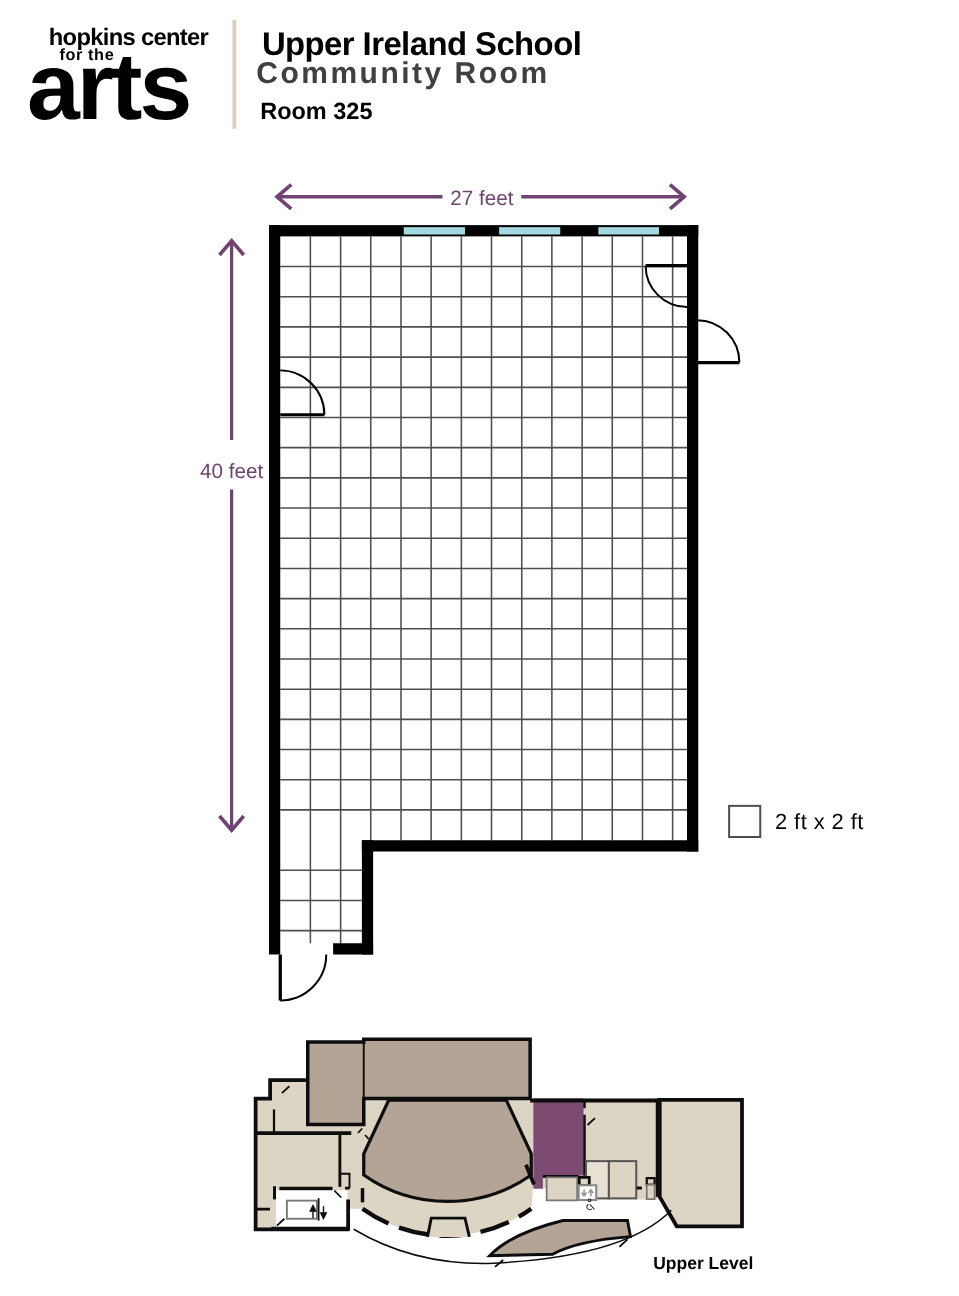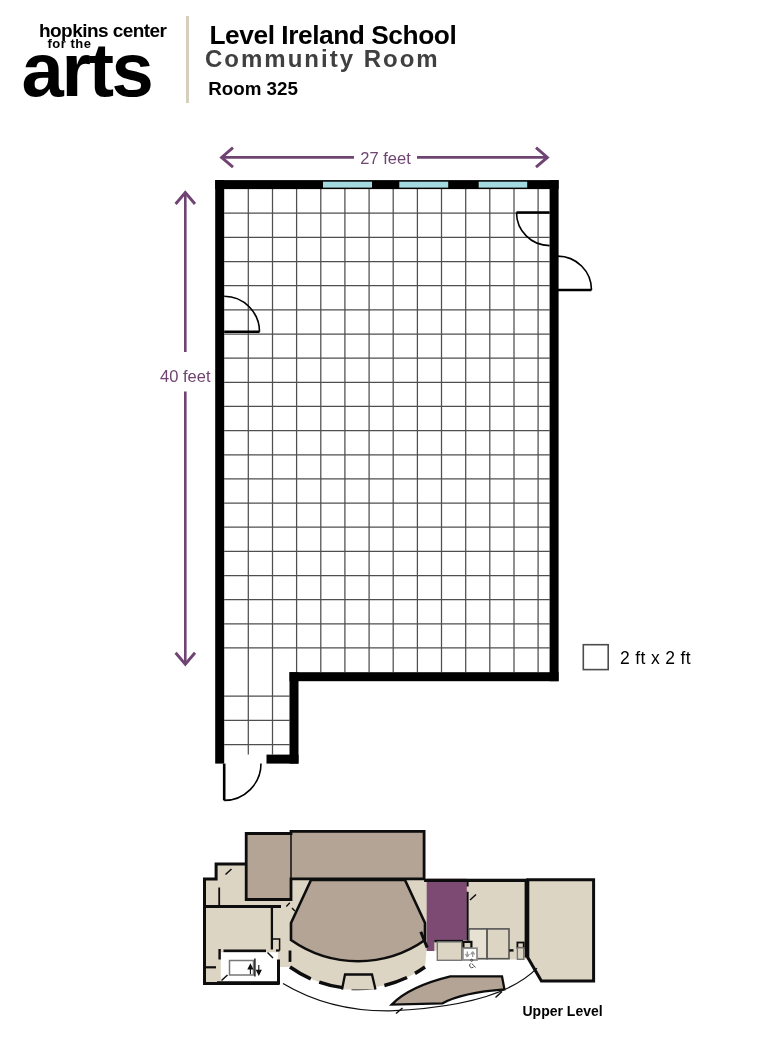--- a/index.html
+++ b/index.html
@@ -10,21 +10,21 @@
 <body>
 
 <div class="abs" style="left:0;top:0;width:200px;height:115px;color:#000;">
   <div class="abs" style="left:39px;top:21px;font-weight:bold;font-size:19px;line-height:1;letter-spacing:-0.55px;text-align:right;">hopkins center</div>
   <div class="abs" style="left:47.5px;top:36.6px;font-weight:bold;font-size:13px;line-height:1;letter-spacing:0.5px;">for the</div>
   <div class="abs" style="left:21.5px;top:32.4px;font-weight:bold;font-size:76px;line-height:1;letter-spacing:-2.35px;">arts</div>
 </div>
 
 <div class="abs" style="left:186px;top:16px;width:3px;height:87px;background:#d7cfbd;"></div>
 
-<div class="abs" style="left:209.5px;top:21.6px;font-weight:bold;font-size:26.3px;line-height:1;letter-spacing:-0.45px;color:#000;">Level Ireland School</div>
+<div class="abs" style="left:209.5px;top:21.6px;font-weight:bold;font-size:26.3px;line-height:1;letter-spacing:-0.45px;color:#000;">Upper Ireland School</div>
 
 <div class="abs" style="left:205px;top:46.9px;font-weight:bold;font-size:24px;line-height:1;letter-spacing:2px;color:#404040;">Community Room</div>
 
 <div class="abs" style="left:208.2px;top:80.2px;font-weight:bold;font-size:18.8px;line-height:1;letter-spacing:0px;color:#000;">Room 325</div>
 
 <svg class="abs" style="left:0;top:0;" width="767" height="1037" viewBox="0 0 767 1037">
 
   <g stroke="#4f4f4f" stroke-width="1.25" fill="none">
     <path d="M248.3 189.1V672.2 M272.5 189.1V672.2 M296.6 189.1V672.2 M320.8 189.1V672.2 M344.9 189.1V672.2 M369.1 189.1V672.2 M393.2 189.1V672.2 M417.4 189.1V672.2 M441.5 189.1V672.2 M465.7 189.1V672.2 M489.8 189.1V672.2 M514.0 189.1V672.2 M538.1 189.1V672.2 M248.3 672.2V754.6 M272.5 672.2V754.6 M224.2 213.2H549.6 M224.2 237.4H549.6 M224.2 261.5H549.6 M224.2 285.7H549.6 M224.2 309.9H549.6 M224.2 334.0H549.6 M224.2 358.1H549.6 M224.2 382.3H549.6 M224.2 406.4H549.6 M224.2 430.6H549.6 M224.2 454.8H549.6 M224.2 478.9H549.6 M224.2 503.0H549.6 M224.2 527.2H549.6 M224.2 551.4H549.6 M224.2 575.5H549.6 M224.2 599.6H549.6 M224.2 623.8H549.6 M224.2 647.9H549.6 M224.2 696.2H289.5 M224.2 720.4H289.5 M224.2 744.5H289.5"></path>
   </g>

